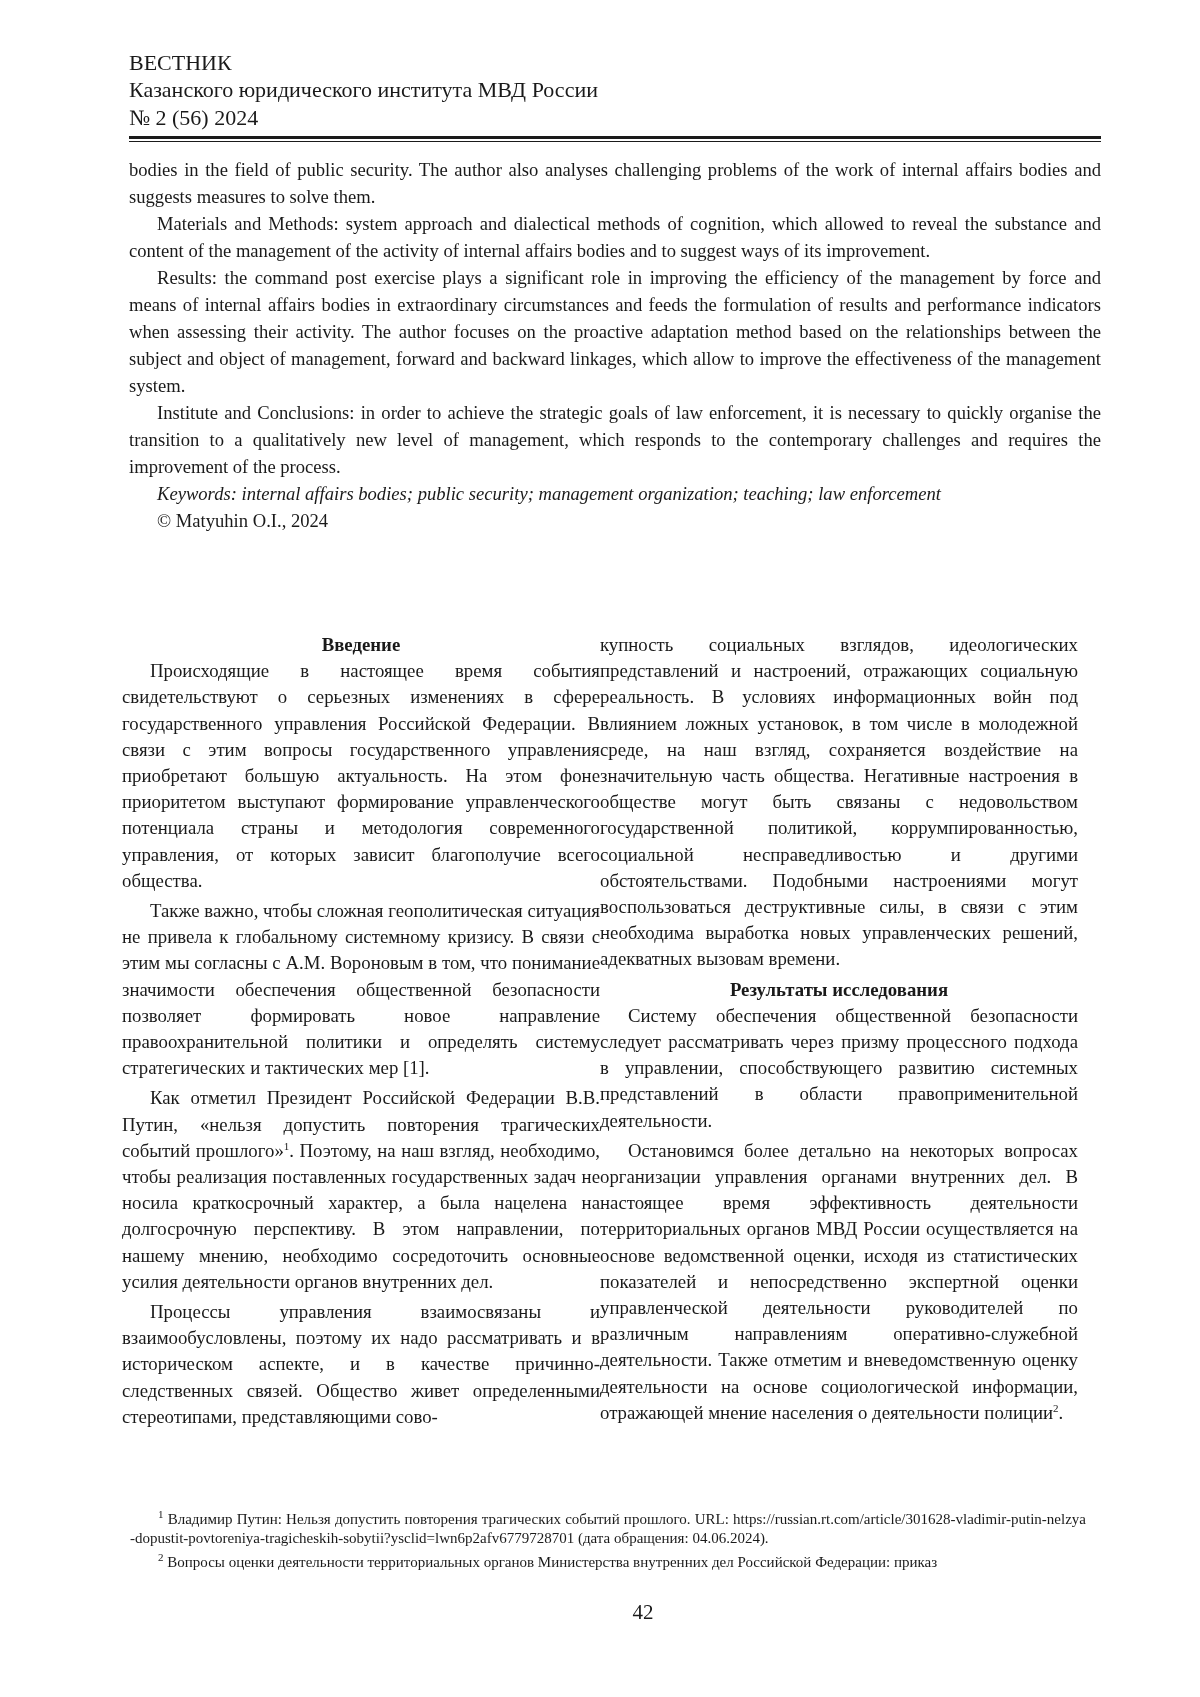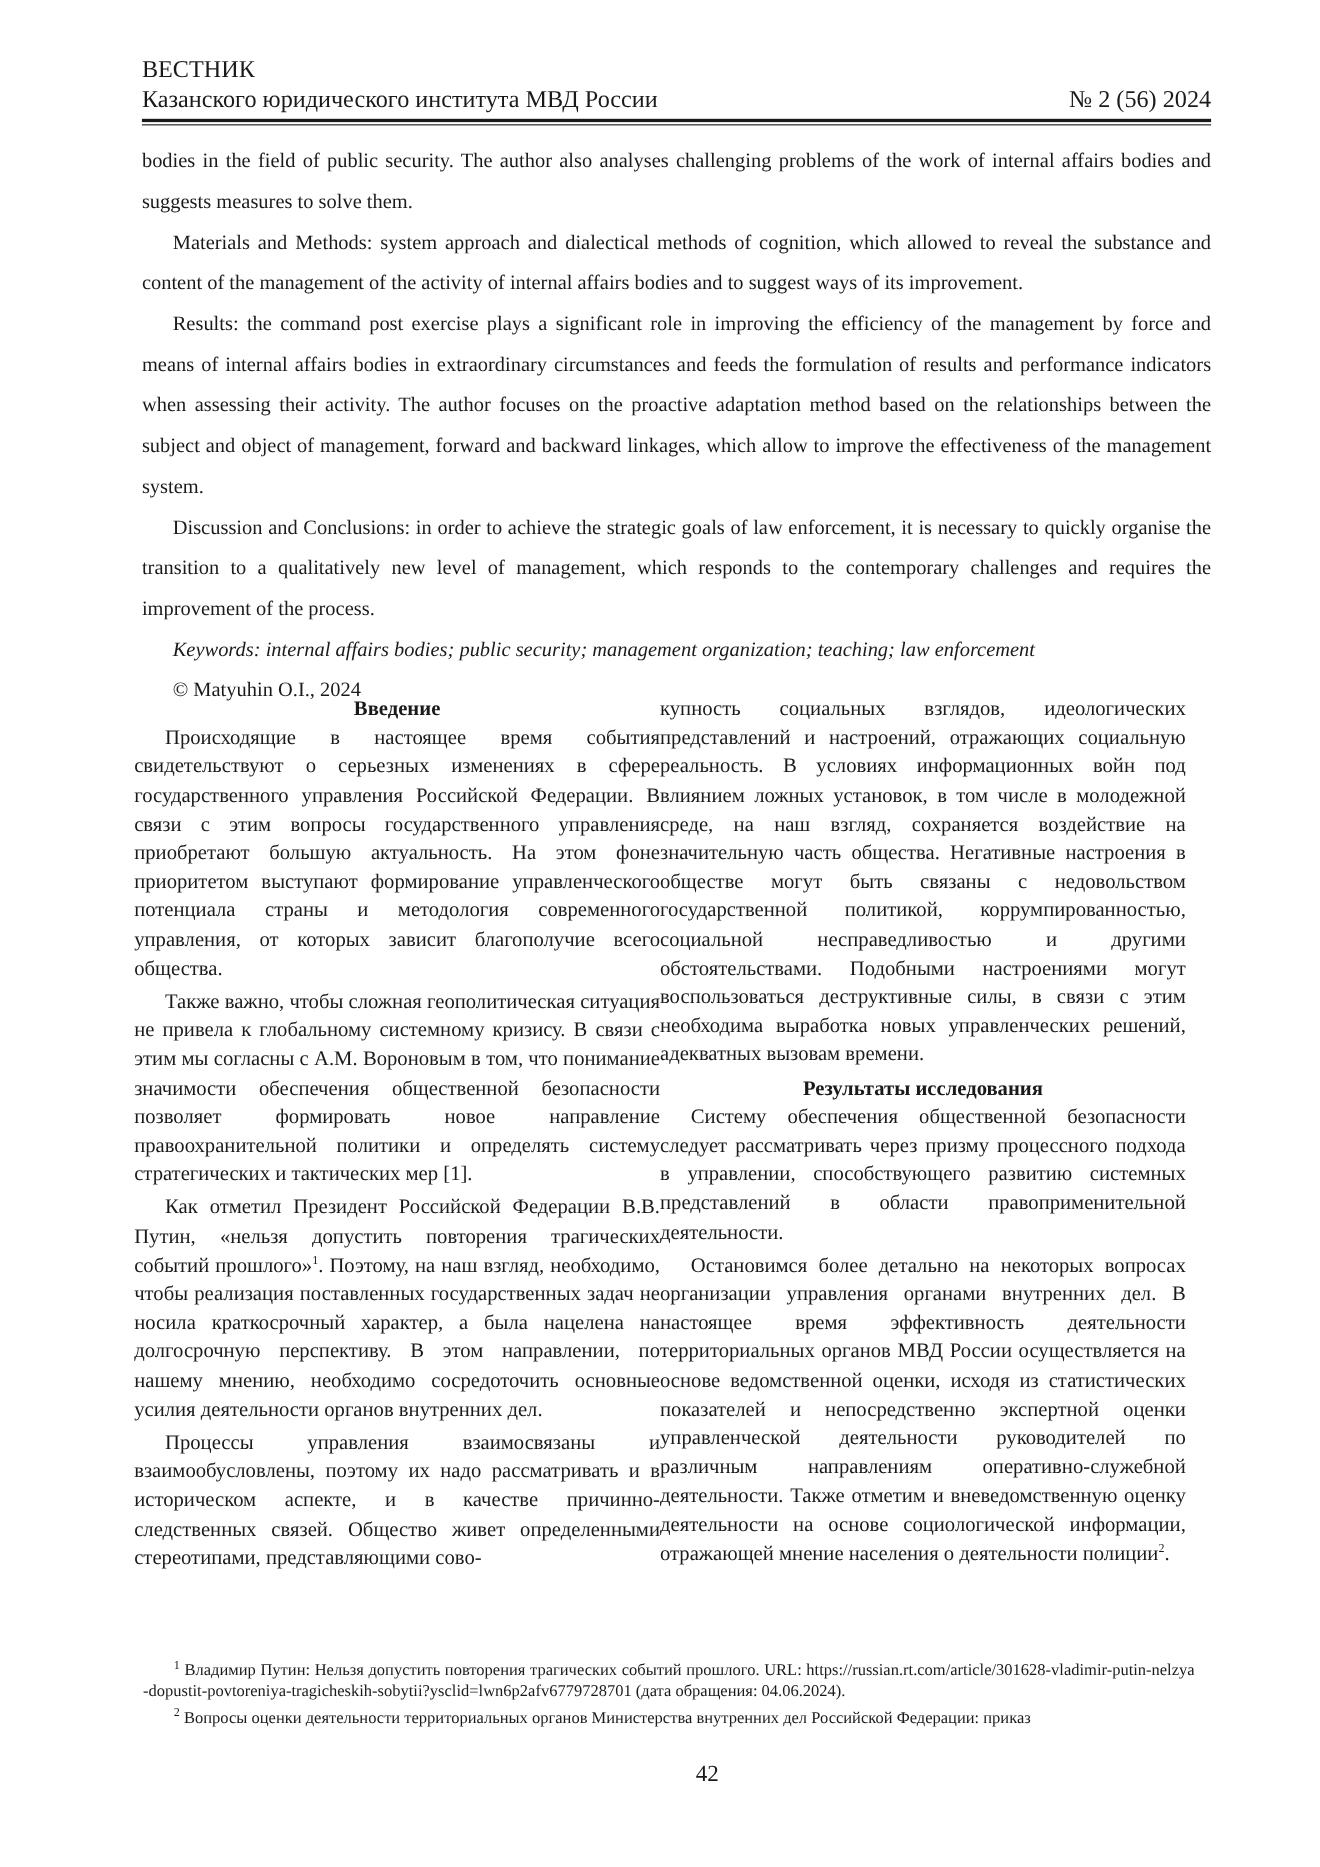--- a/index.html
+++ b/index.html
@@ -1,22 +1,22 @@
 <!DOCTYPE html>
 <html><head>
 <meta charset="utf-8">
 <style>
   html, body { margin: 0; padding: 0; background: #ffffff; }
   body { width: 1200px; height: 1697px; position: relative; overflow: hidden;
          font-family: "Liberation Serif", "DejaVu Serif", serif; color: #1a1a1a; }
   .page { position: absolute; left: 114px; top: 50px; width: 972px; margin-left: 15px; }
   .hdr-top { font-size: 22px; line-height: 26px; }
-  .hdr-row { display: flex; justify-content: space-between; font-size: 22px; line-height: 28px; }
+  .hdr-row { display: flex; justify-content: space-between; font-size: 22px; line-height: 28px; flex-direction: column; }
   .rule { margin-top: 4px; border-top: 3px solid #1a1a1a; height: 2px; border-bottom: 1px solid #1a1a1a; }
-  .abstract { margin-top: 14px; font-size: 18.6px; line-height: 37px; text-align: justify; }
+  .abstract { margin-top: 14px; font-size: 18.6px; line-height: 27px; text-align: justify; }
   .abstract p { margin: 0; }
   .ind { text-indent: 28px; }
   .kw { font-style: italic; padding-left: 28px; }
   .copy { padding-left: 28px; }
   b { font-weight: normal; }
   .cols { position: absolute; left: 114px; top: 632px; width: 972px; display: flex; justify-content: center; }
   .col { width: 478px; font-size: 18.8px; line-height: 26.2px; text-align: justify; }
   .col p { margin: 0 0 4px 0; text-indent: 28px; hyphens: manual; }
   .col p.cont { text-indent: 0; }
   .col h3 { margin: 0; font-size: 18.8px; line-height: 26.2px; text-align: center; font-weight: bold; }
@@ -33,21 +33,21 @@
   <div class="hdr-row">
     <span>Казанского юридического института МВД России</span>
     <span>№ 2 (56) 2024</span>
   </div>
   <div class="rule"></div>
 
   <div class="abstract">
     <p>bodies in the field of public security. The author also analyses challenging problems of the work of internal affairs bodies and suggests measures to solve them.</p>
     <p class="ind"><b>Materials and Methods:</b><span> system approach and dialectical methods of cognition, which allowed to reveal the substance and content of the management of the activity of internal affairs bodies and to suggest ways of its improvement.</span></p>
     <p class="ind"><b>Results:</b><span> the command post exercise plays a significant role in improving the efficiency of the management by force and means of internal affairs bodies in extraordinary circumstances and feeds the formulation of results and performance indicators when assessing their activity. The author focuses on the proactive adaptation method based on the relationships between the subject and object of management, forward and backward linkages, which allow to improve the effectiveness of the management system.</span></p>
-    <p class="ind"><b>Discussion and Conclusions:</b><span> in order to achieve the strategic goals of law enforcement, it is necessary to quickly organise the transition to a qualitatively new level of management, which responds to the contemporary challenges and requires the improvement of the process.</span></p>
+    <p class="ind"><b>Institute and Conclusions:</b><span> in order to achieve the strategic goals of law enforcement, it is necessary to quickly organise the transition to a qualitatively new level of management, which responds to the contemporary challenges and requires the improvement of the process.</span></p>
     <p class="kw">Keywords: internal affairs bodies; public security; management organization; teaching; law enforcement</p>
     <p class="copy">© Matyuhin O.I., 2024</p>
   </div>
 </div>
 
 <div class="cols">
   <div class="col">
     <h3>Введение</h3>
     <p>Происходящие в настоящее время события свидетельствуют о серьезных изменениях в сфере государственного управления Российской Федерации. В связи с этим вопросы государственного управления приобретают большую актуальность. На этом фоне приоритетом выступают формирование управленческого потенциала страны и методология современного управления, от которых зависит благополучие всего общества.</p>
     <p>Также важно, чтобы сложная геополитическая ситуация не привела к глобальному системному кризису. В связи с этим мы согласны с А.М. Вороновым в том, что понимание значимости обеспечения общественной безопасности позволяет формировать новое направление правоохранительной политики и определять систему стратегических и тактических мер [1].</p>

